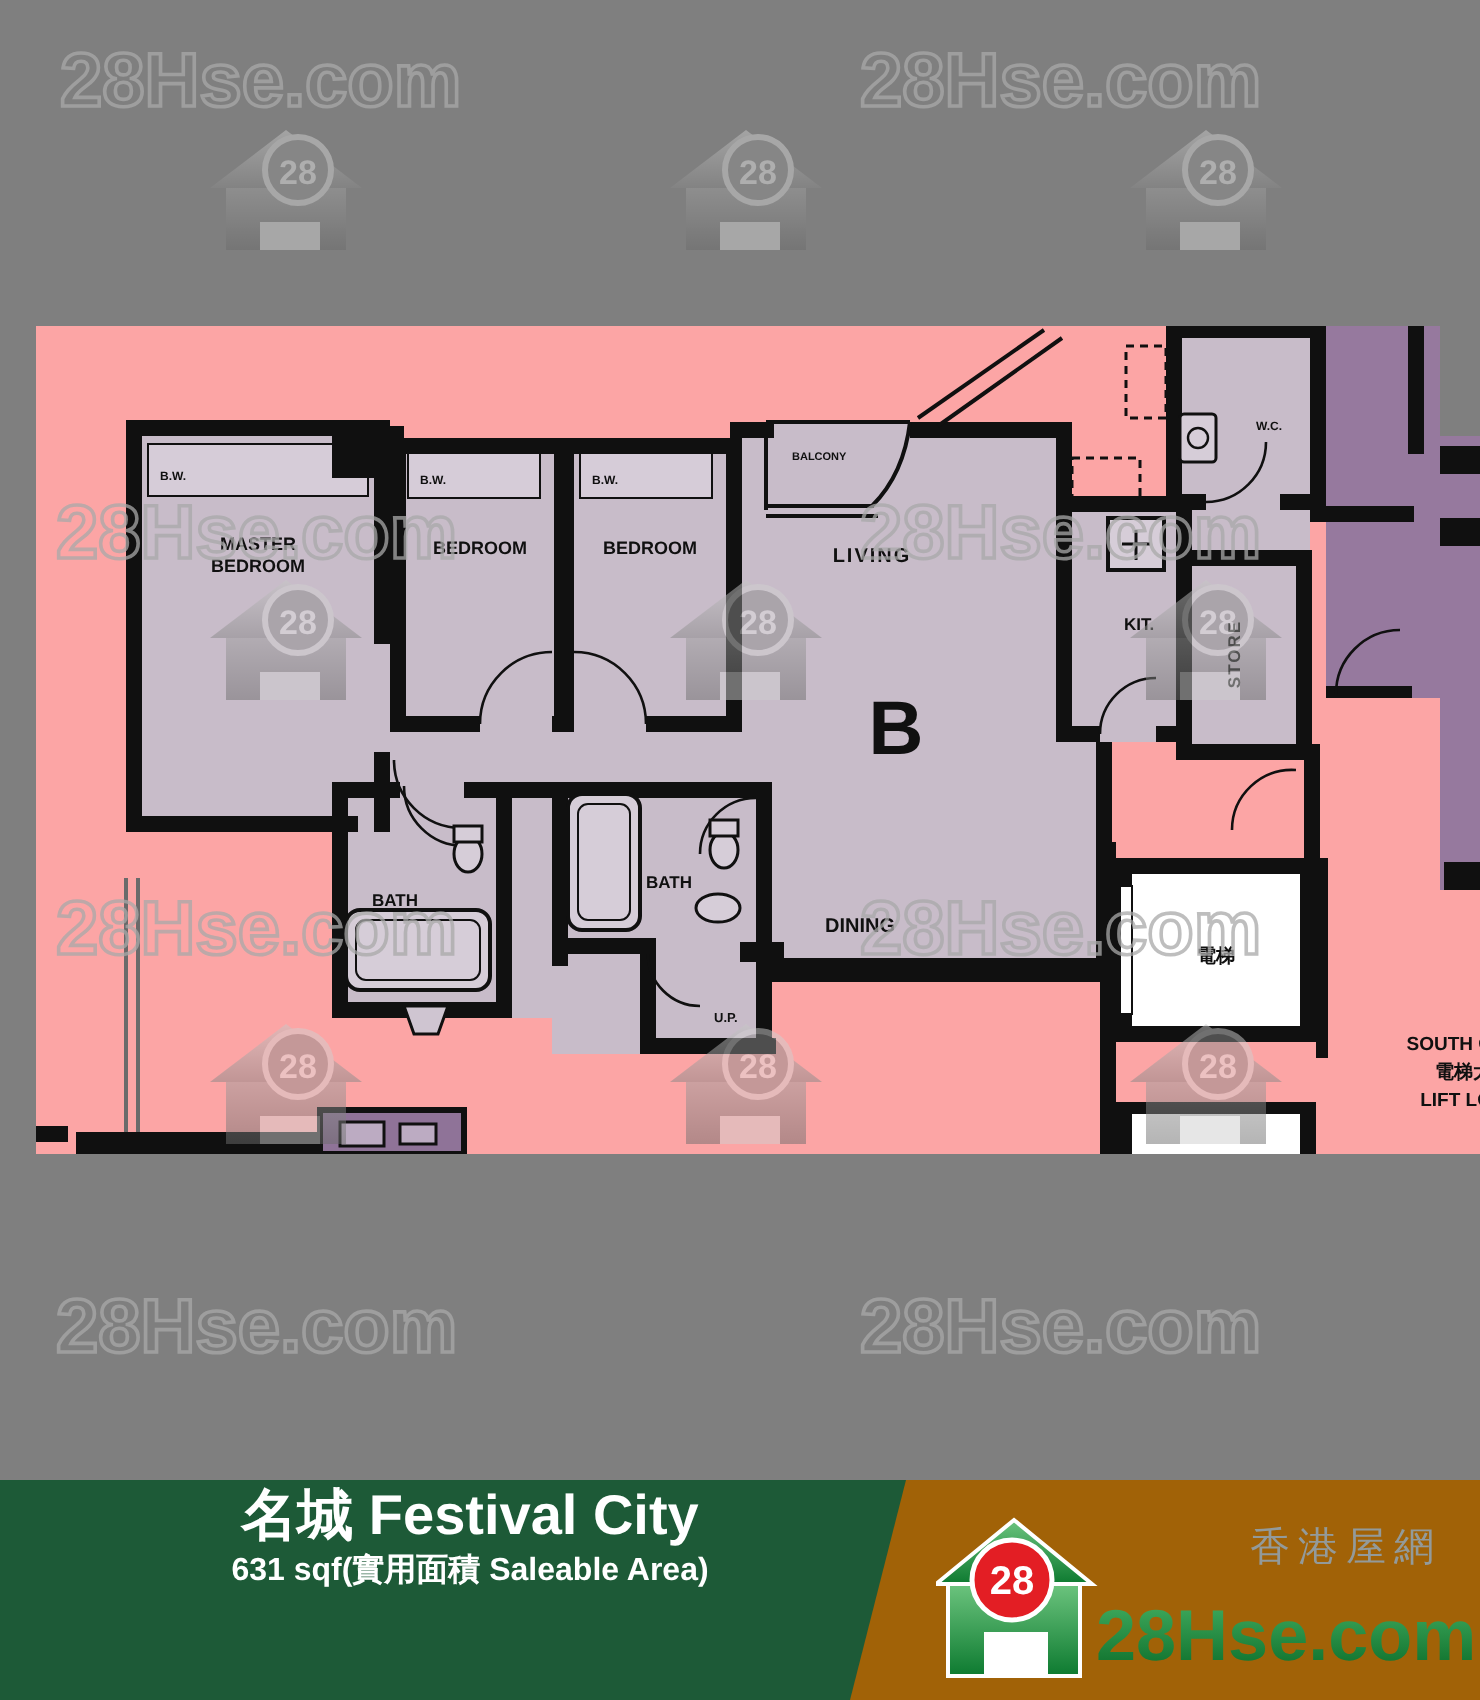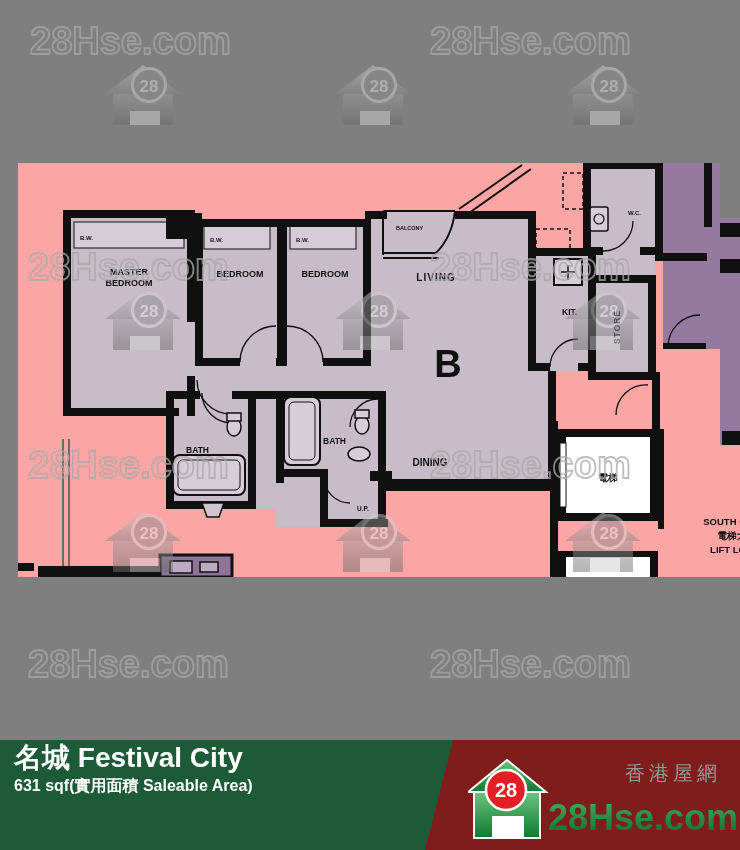--- a/index.html
+++ b/index.html
@@ -7,21 +7,21 @@
          font-family:"Liberation Sans",sans-serif;}
   
   .wm-text{position:absolute;font-weight:bold;font-size:38px;letter-spacing:0;
            color:transparent;-webkit-text-stroke:1.8px #a9a9a9;opacity:.75;
            white-space:nowrap;pointer-events:none;z-index:3;}
   .wm-logo{position:absolute;opacity:.5;pointer-events:none;z-index:3;}
   
   .plan{position:absolute;left:18px;top:163px;width:722px;height:414px;background:#fca5a5;z-index:1;}
   .plan svg text{font-family:"Liberation Sans",sans-serif;fill:#101010;}
   
-  .bottom-strip{position:absolute;left:0;top:740px;width:740px;height:110px;background:#7f1d1d;z-index:2;}
+  .bottom-strip{position:absolute;left:0;top:740px;width:740px;height:110px;background:#a16207;z-index:2;text-align:center;}
   .banner{position:absolute;left:0;top:0;width:456px;height:110px;background:#1d5a37;
           clip-path:polygon(0 0,453px 0,425px 110px,0 110px);color:#fff;padding:2px 0 0 14px;
           box-sizing:border-box;z-index:2;}
   .banner .title{font-size:28px;font-weight:bold;line-height:32px;}
   .banner .address{font-size:20px;font-weight:bold;line-height:26px;}
   .banner .unit{font-size:18px;font-weight:bold;line-height:25px;}
   .banner .area{font-size:16px;font-weight:bold;line-height:23px;}
   .site-logo{position:absolute;left:468px;top:750px;z-index:3;}
 </style>
 </head>

